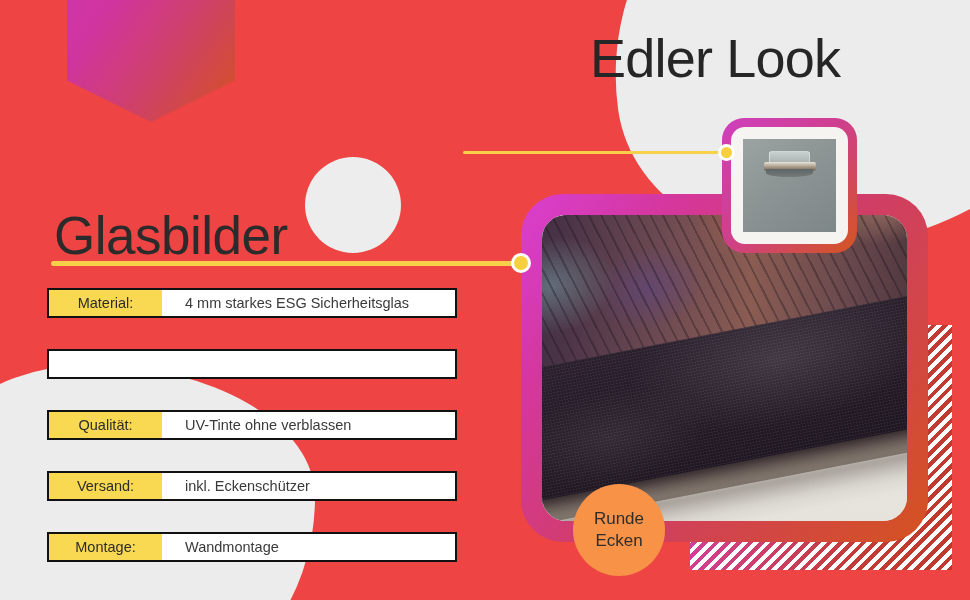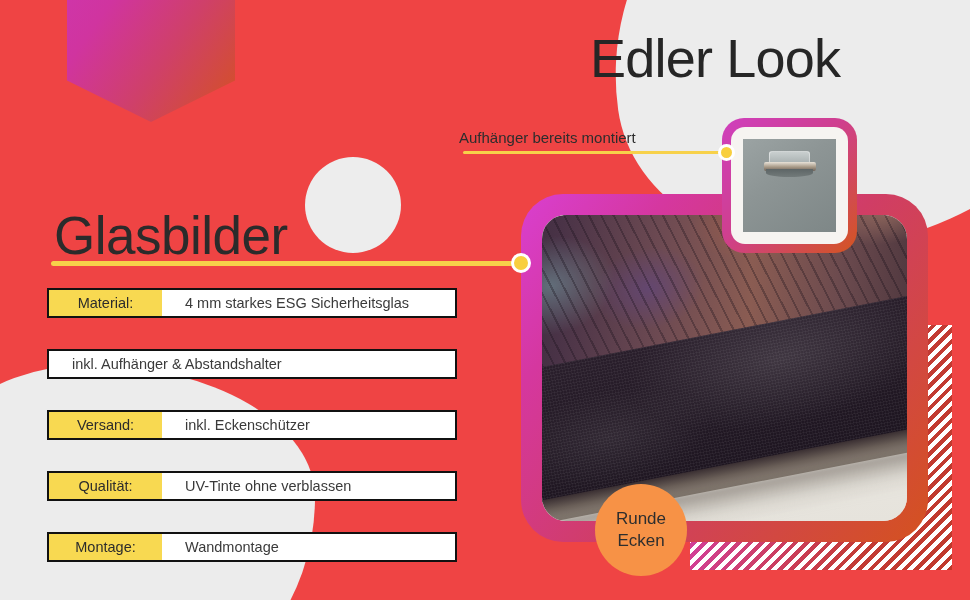--- a/index.html
+++ b/index.html
@@ -368,21 +368,21 @@
     top: 74%;
     width: 92%;
     height: 34%;
     background: linear-gradient(180deg, #5d6566 0%, #727a7a 100%);
     border-radius: 0 0 48% 48%;
   }
 
   
   .runde-ecken {
     position: absolute;
-    left: 595px;
+    left: 573px;
     top: 484px;
     width: 92px;
     height: 92px;
     border-radius: 50%;
     background: #f79246;
     display: flex;
     flex-direction: column;
     align-items: center;
     justify-content: center;
     z-index: 10;
@@ -414,41 +414,39 @@
   <div class="connector-dot"></div>
 
   <div class="spec-table">
 
     <div class="spec-row">
       <div class="spec-key">Material:</div>
       <div class="spec-val">4 mm starkes ESG Sicherheitsglas</div>
     </div>
 
     <div class="spec-row">
-      <div class="spec-val">inkl. Aufhänger &amp; Abstandshalter</div>
+    </div>
+
+    <div class="spec-row">
+      <div class="spec-key">Qualität:</div>
+      <div class="spec-val">UV-Tinte ohne verblassen</div>
     </div>
 
     <div class="spec-row">
       <div class="spec-key">Versand:</div>
       <div class="spec-val">inkl. Eckenschützer</div>
     </div>
 
     <div class="spec-row">
-      <div class="spec-key">Qualität:</div>
-      <div class="spec-val">UV-Tinte ohne verblassen</div>
-    </div>
-
-    <div class="spec-row">
       <div class="spec-key">Montage:</div>
       <div class="spec-val">Wandmontage</div>
     </div>
 
   </div>
 
-  <div class="callout">Aufhänger bereits montiert</div>
   <div class="callout-line"></div>
   <div class="callout-dot"></div>
 
   <div class="stripes">
     <div class="stripes-tint"></div>
   </div>
 
   <div class="photo-frame">
     <div class="photo-inner">
       <div class="photo-surface"></div>

